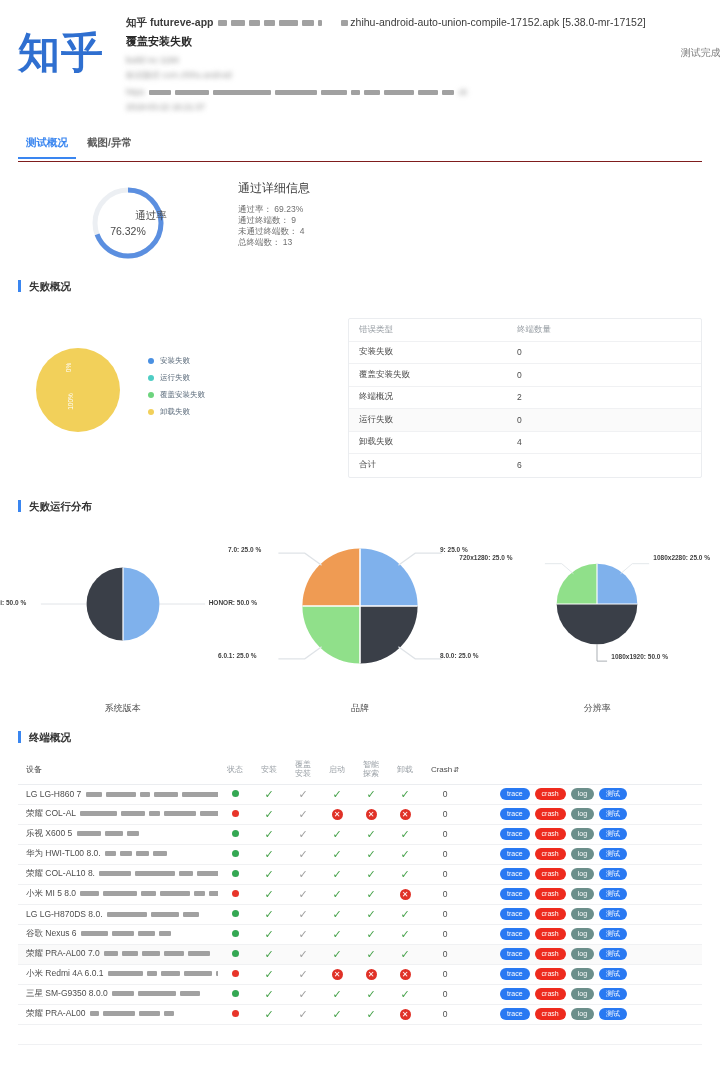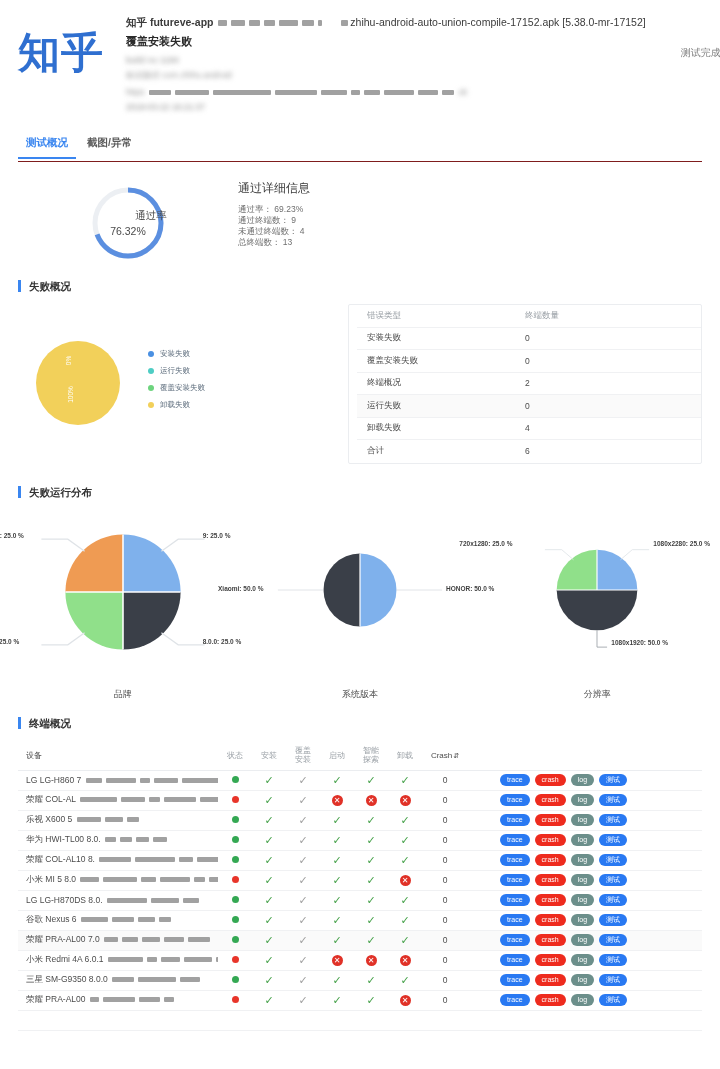--- a/index.html
+++ b/index.html
@@ -62,21 +62,21 @@
   #failrow { display:flex; padding:10px 18px 0 18px;}
   #failpiewrap { width:330px; flex:0 0 330px; display:flex; align-items:center; padding-left:18px;}
   .bigpie { position:relative; width:84px; height:84px;}
   .bigpie .lab { position:absolute; color:#fff; font-size:6.5px; transform:rotate(-90deg); }
   #faillegend { margin-left:28px; }
   .lg-item { display:flex; align-items:center; margin-bottom:7px;}
   .lg-dot { width:6px; height:6px; border-radius:50%; margin-right:6px;}
   .lg-txt { font-size:7.5px; color:#5a6a7a;}
 
   
-  #errtable { flex:1 1 auto; border:1px solid #ebedf0; border-radius:2px; overflow:hidden; margin-top:2px; align-self:flex-start;padding-left:8px;}
+  #errtable { flex:1 1 auto; border:1px solid #ebedf0; border-radius:2px; overflow:hidden; margin-top:16px; align-self:flex-start;}
   #errtable .r { display:flex; height:22.5px; align-items:center; border-bottom:1px solid #f0f1f3; font-size:8.5px;}
   #errtable .r:last-child { border-bottom:none;}
   #errtable .r.head { color:#9aa0a6; }
   #errtable .r.alt { background:#fafafa;}
   #errtable .c1 { width:168px; flex:0 0 168px; padding-left:10px; color:#4c4c4c;}
   #errtable .c2 { flex:1 1 auto; color:#4c4c4c;}
   #errtable .r.head .c1, #errtable .r.head .c2 { color:#9aa0a6;}
 
   
   #distrow { display:flex; padding:18px 4px 0 4px;}
@@ -222,20 +222,37 @@
       <div class="c2">6</div>
     </div>
   </div>
 </div>
 
 <div class="sec-title" style="margin-top:22px">失败运行分布</div>
 
 <div id="distrow">
 
   <div class="distcell">
+    <div class="piebox" style="margin-top:36px">
+      <svg width="76" height="76" viewBox="0 0 100 100">
+        <path d="M50 50 L50 2 A48 48 0 0 1 50 98 Z" fill="#7fb1ec"></path>
+        <path d="M50 50 L50 98 A48 48 0 0 1 50 2 Z" fill="#3a3f48"></path>
+        <line x1="50" y1="2" x2="50" y2="98" stroke="#fff" stroke-width="1.6"></line>
+      </svg>
+      <svg class="leaders" width="76" height="76" viewBox="0 0 100 100" style="position:absolute;left:0;top:0;overflow:visible">
+        <line x1="2" y1="50" x2="-58" y2="50" stroke="#d7dbe0" stroke-width="1"></line>
+        <line x1="98" y1="50" x2="158" y2="50" stroke="#d7dbe0" stroke-width="1"></line>
+      </svg>
+      <div class="pielabel" style="left:-104px; top:33px;">Xiaomi: 50.0 %</div>
+      <div class="pielabel" style="left:124px; top:33px;">HONOR: 50.0 %</div>
+    </div>
+    <div class="pietitle">系统版本</div>
+  </div>
+
+  <div class="distcell">
     <div class="piebox" style="margin-top:16px">
       <svg width="120" height="120" viewBox="0 0 100 100">
         <path d="M50 50 L50 2 A48 48 0 0 1 98 50 Z" fill="#7fb1ec"></path>
         <path d="M50 50 L98 50 A48 48 0 0 1 50 98 Z" fill="#3a3f48"></path>
         <path d="M50 50 L50 98 A48 48 0 0 1 2 50 Z" fill="#90e08a"></path>
         <path d="M50 50 L2 50 A48 48 0 0 1 50 2 Z" fill="#ef9b53"></path>
         <line x1="50" y1="2" x2="50" y2="98" stroke="#fff" stroke-width="1.3"></line>
         <line x1="2" y1="50" x2="98" y2="50" stroke="#fff" stroke-width="1.3"></line>
       </svg>
       <svg width="120" height="120" viewBox="0 0 100 100" style="position:absolute;left:0;top:0;overflow:visible">
@@ -243,37 +260,20 @@
         <path d="M18 16 L4 6 L-18 6" fill="none" stroke="#dfe3e7" stroke-width="1"></path>
         <path d="M18 84 L4 94 L-18 94" fill="none" stroke="#dfe3e7" stroke-width="1"></path>
         <path d="M82 84 L96 94 L118 94" fill="none" stroke="#dfe3e7" stroke-width="1"></path>
       </svg>
       <div class="pielabel" style="left:140px; top:0px;">9: 25.0 %</div>
       <div class="pielabel" style="left:140px; top:106px;">8.0.0: 25.0 %</div>
       <div class="pielabel" style="left:-82px; top:106px;">6.0.1: 25.0 %</div>
       <div class="pielabel" style="left:-72px; top:0px;">7.0: 25.0 %</div>
     </div>
     <div class="pietitle">品牌</div>
-  </div>
-
-  <div class="distcell">
-    <div class="piebox" style="margin-top:36px">
-      <svg width="76" height="76" viewBox="0 0 100 100">
-        <path d="M50 50 L50 2 A48 48 0 0 1 50 98 Z" fill="#7fb1ec"></path>
-        <path d="M50 50 L50 98 A48 48 0 0 1 50 2 Z" fill="#3a3f48"></path>
-        <line x1="50" y1="2" x2="50" y2="98" stroke="#fff" stroke-width="1.6"></line>
-      </svg>
-      <svg class="leaders" width="76" height="76" viewBox="0 0 100 100" style="position:absolute;left:0;top:0;overflow:visible">
-        <line x1="2" y1="50" x2="-58" y2="50" stroke="#d7dbe0" stroke-width="1"></line>
-        <line x1="98" y1="50" x2="158" y2="50" stroke="#d7dbe0" stroke-width="1"></line>
-      </svg>
-      <div class="pielabel" style="left:-104px; top:33px;">Xiaomi: 50.0 %</div>
-      <div class="pielabel" style="left:124px; top:33px;">HONOR: 50.0 %</div>
-    </div>
-    <div class="pietitle">系统版本</div>
   </div>
 
   <div class="distcell">
     <div class="piebox" style="margin-top:32px">
       <svg width="84" height="84" viewBox="0 0 100 100">
         <path d="M50 50 L50 2 A48 48 0 0 1 98 50 Z" fill="#7fb1ec"></path>
         <path d="M50 50 L98 50 A48 48 0 1 1 2 50 Z" fill="#3a3f48"></path>
         <path d="M50 50 L2 50 A48 48 0 0 1 50 2 Z" fill="#90e08a"></path>
         <line x1="50" y1="2" x2="50" y2="50" stroke="#fff" stroke-width="1.4"></line>
         <line x1="2" y1="50" x2="98" y2="50" stroke="#fff" stroke-width="1.4"></line>

